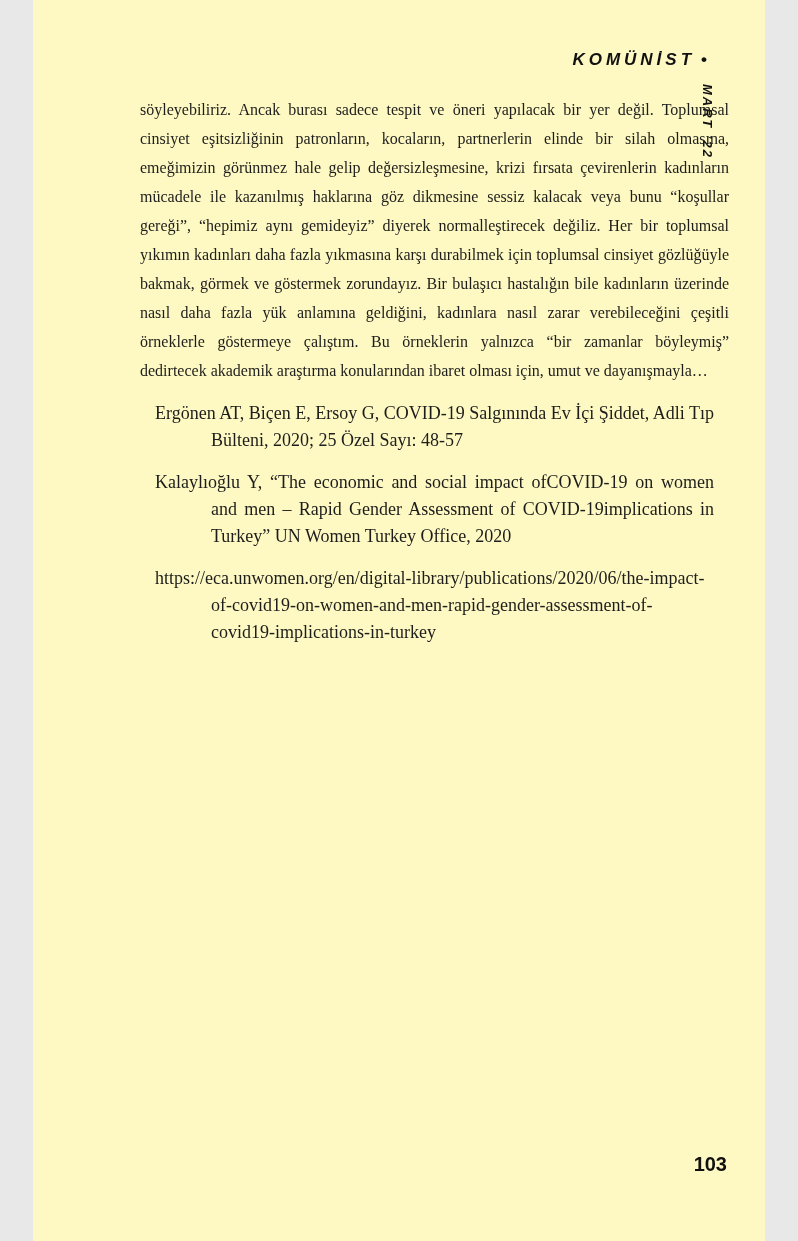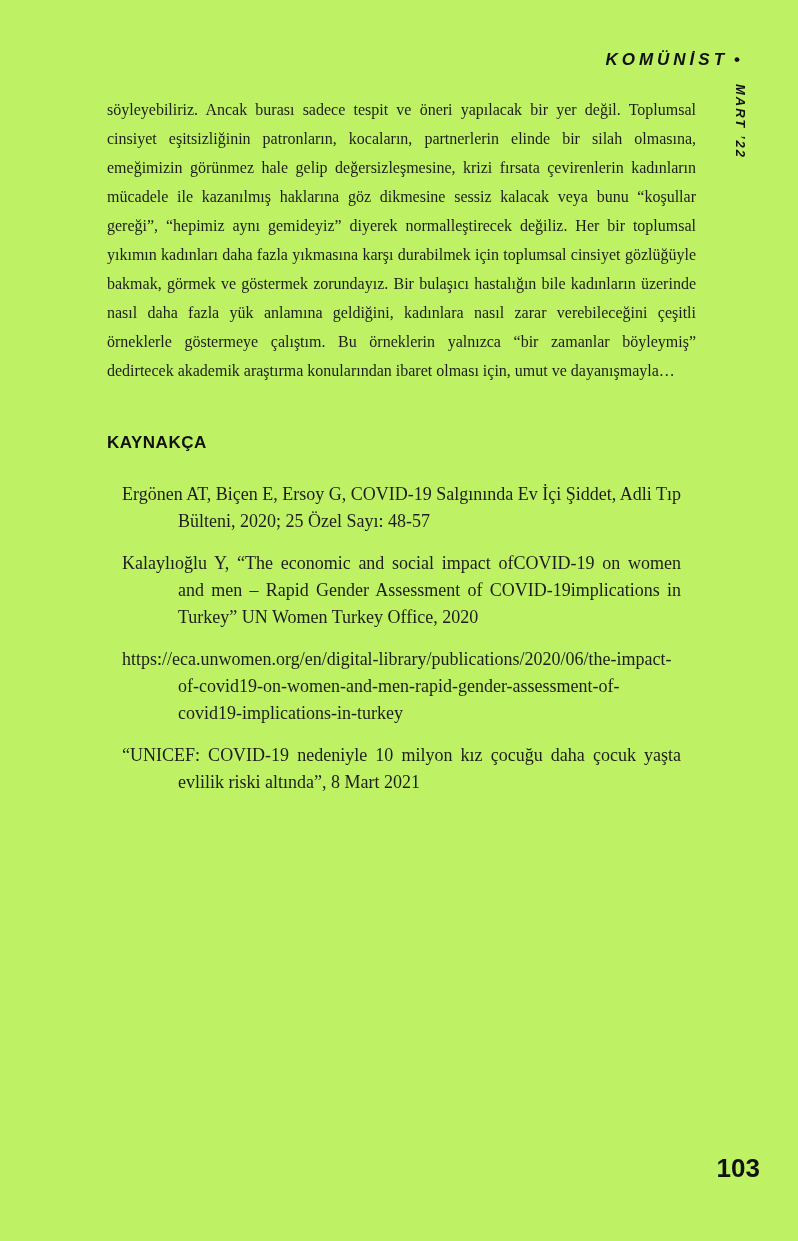--- a/index.html
+++ b/index.html
@@ -2,24 +2,24 @@
 <html lang="tr"><head>
 <meta charset="utf-8">
 <style>
   html, body {
     margin: 0;
     padding: 0;
     background: #e8e8e8;
   }
   .page {
     position: relative;
-    width: 798px;
+    width: 732px;
     height: 1241px;
     margin: 0 auto;
-    background: #bef264;
+    background: #fef9c3;
     color: #1d1d1b;
     overflow: hidden;
   }
 
   
   .journal-title {
     position: absolute;
     top: 50px;
     right: 58px;
     font-family: "Liberation Sans", sans-serif;
@@ -85,44 +85,42 @@
     text-align: justify;
     overflow-wrap: break-word;
   }
 
   
   .page-number {
     position: absolute;
     top: 1153px;
     right: 38px;
     font-family: "Liberation Sans", sans-serif;
-    font-size: 26px;
+    font-size: 20px;
     font-weight: 700;
     color: #111;
   }
 </style>
 </head>
 <body>
 
 <div class="page">
 
   <div class="journal-title">
     <span>KOMÜNİST</span><span class="bullet">•</span>
   </div>
 
   <div class="issue-date">MART ’22</div>
 
   <main class="content">
     <p class="body-paragraph">söyleyebiliriz. Ancak burası sadece tespit ve öneri yapılacak bir yer değil. Toplumsal cinsiyet eşitsizliğinin patronların, kocaların, partnerlerin elinde bir silah olmasına, emeğimizin görünmez hale gelip değersizleşmesine, krizi fırsata çevirenlerin kadınların mücadele ile kazanılmış haklarına göz dikmesine sessiz kalacak veya bunu “koşullar gereği”, “hepimiz aynı gemideyiz” diyerek normalleştirecek değiliz. Her bir toplumsal yıkımın kadınları daha fazla yıkmasına karşı durabilmek için toplumsal cinsiyet gözlüğüyle bakmak, görmek ve göstermek zorundayız. Bir bulaşıcı hastalığın bile kadınların üzerinde nasıl daha fazla yük anlamına geldiğini, kadınlara nasıl zarar verebileceğini çeşitli örneklerle göstermeye çalıştım. Bu örneklerin yalnızca “bir zamanlar böyleymiş” dedirtecek akademik araştırma konularından ibaret olması için, umut ve dayanışmayla…</p>
 
-    <h2 class="bibliography-heading">KAYNAKÇA</h2>
 
     <div class="reference-list">
         <p class="reference">Ergönen AT, Biçen E, Ersoy G, COVID-19 Salgınında Ev İçi Şiddet, Adli Tıp Bülteni, 2020; 25 Özel Sayı: 48-57</p>
         <p class="reference">Kalaylıoğlu Y, “The economic and social impact ofCOVID-19 on women and men – Rapid Gender Assessment of COVID-19implications in Turkey” UN Women Turkey Office, 2020</p>
         <p class="reference">https://eca.unwomen.org/en/digital-library/publications/2020/06/the-impact-of-covid19-on-women-and-men-rapid-gender-assessment-of-covid19-implications-in-turkey</p>
-        <p class="reference">“UNICEF: COVID-19 nedeniyle 10 milyon kız çocuğu daha çocuk yaşta evlilik riski altında”, 8 Mart 2021</p>
       </div>
   </main>
 
   <div class="page-number">103</div>
 
 </div>
 
 </body></html>

